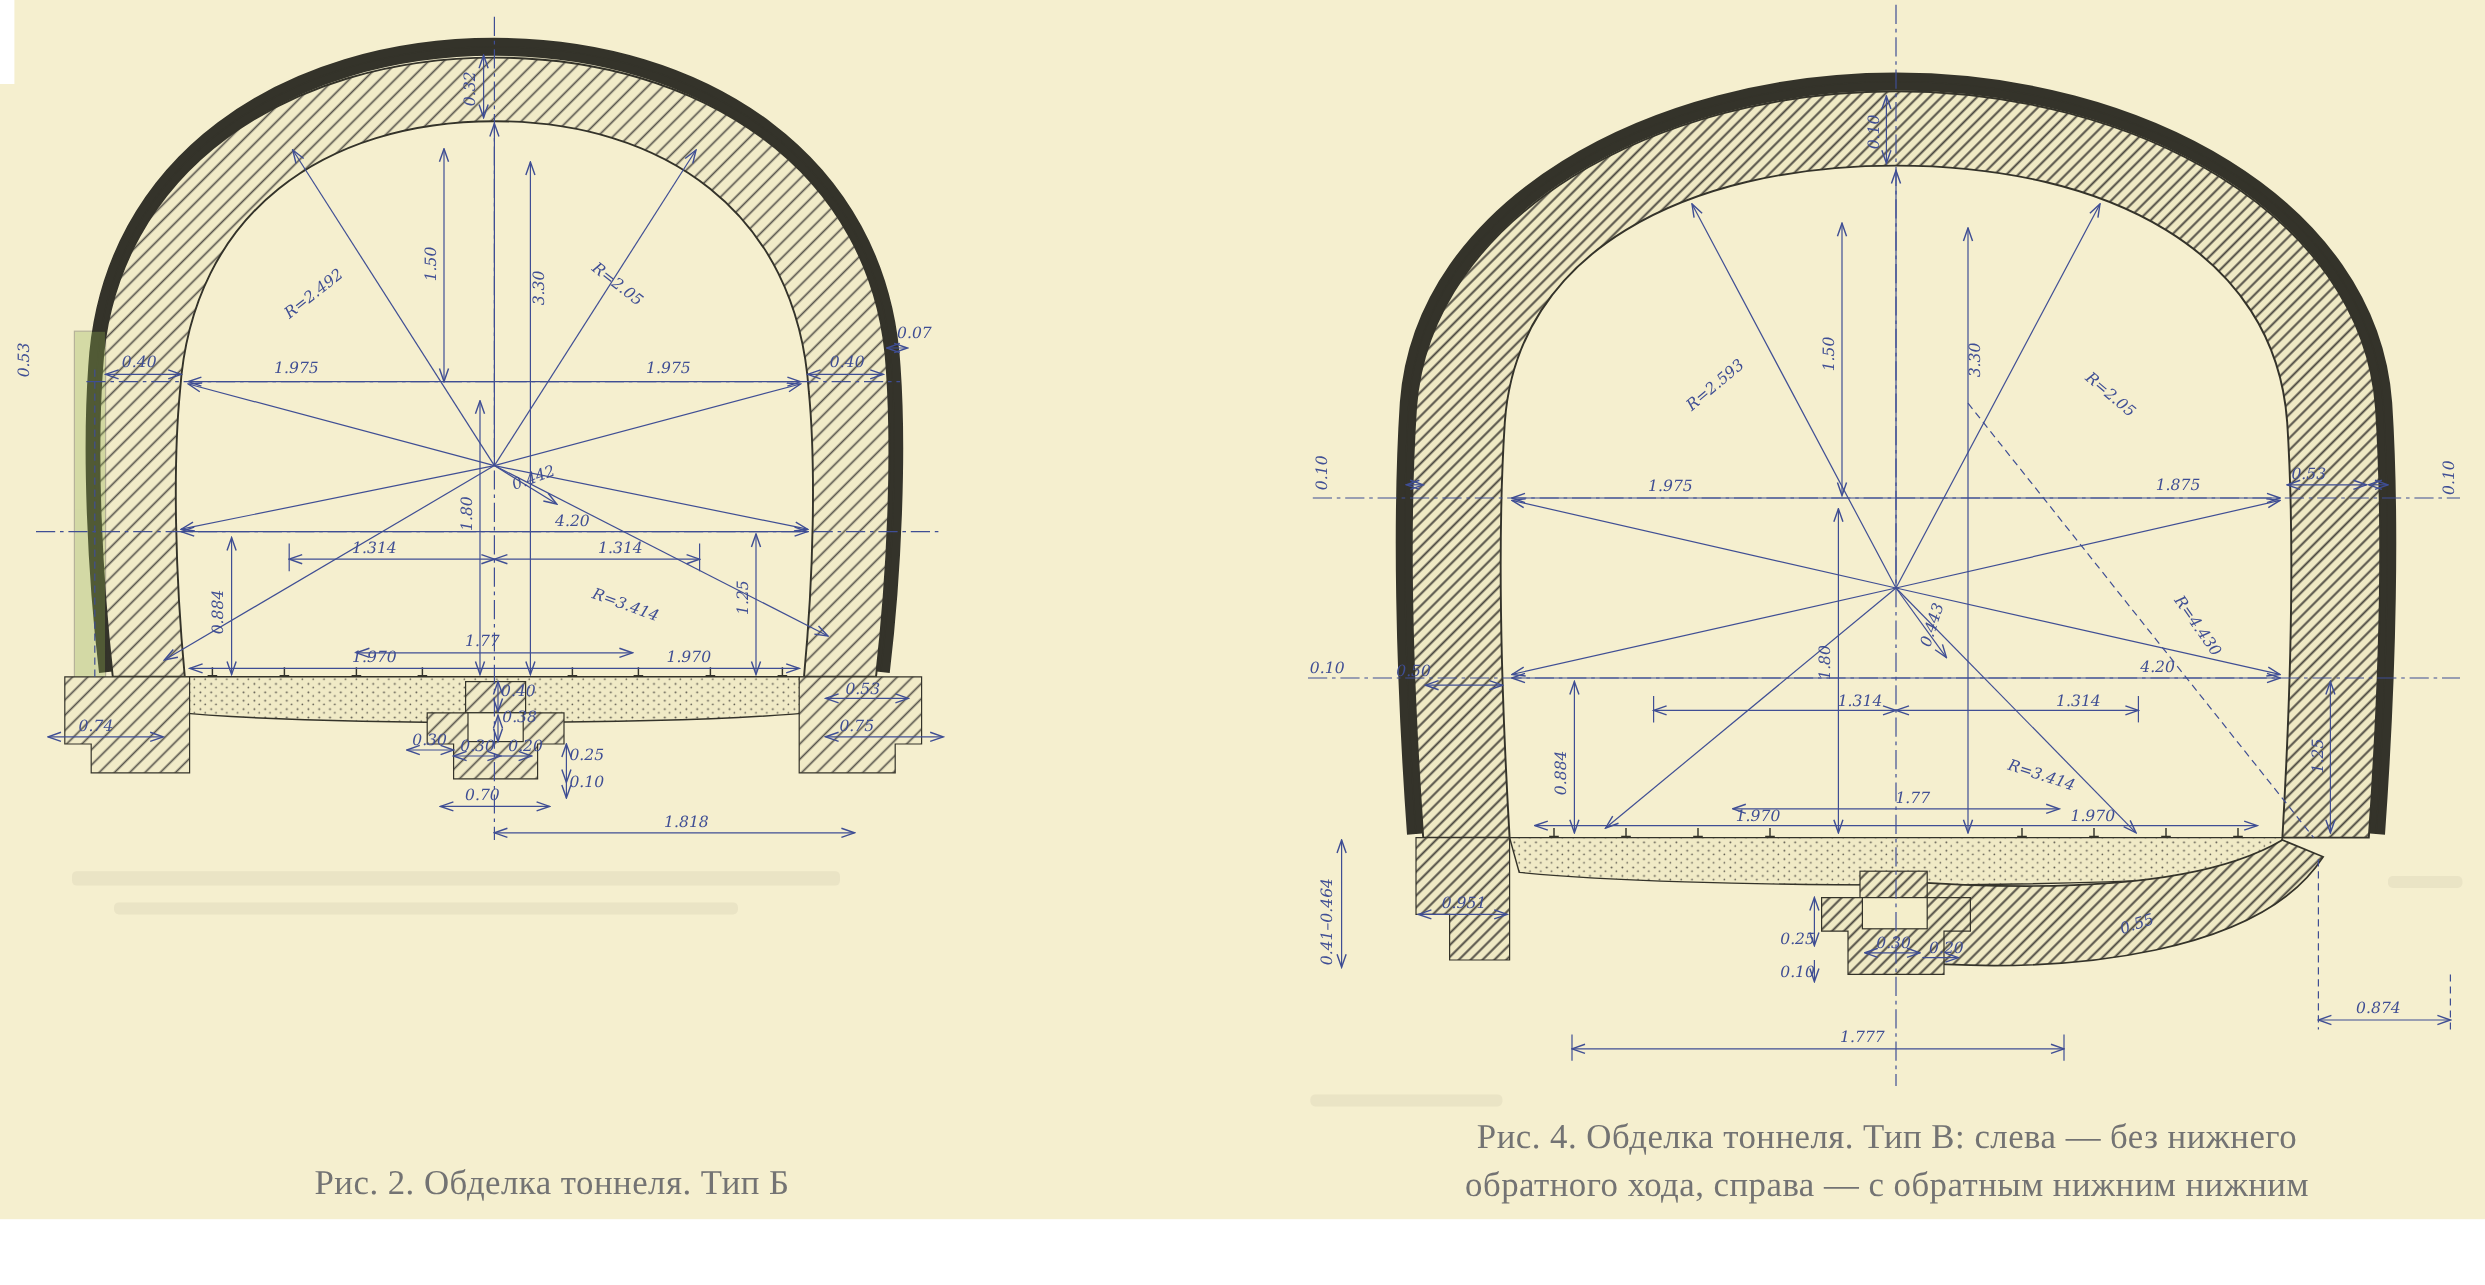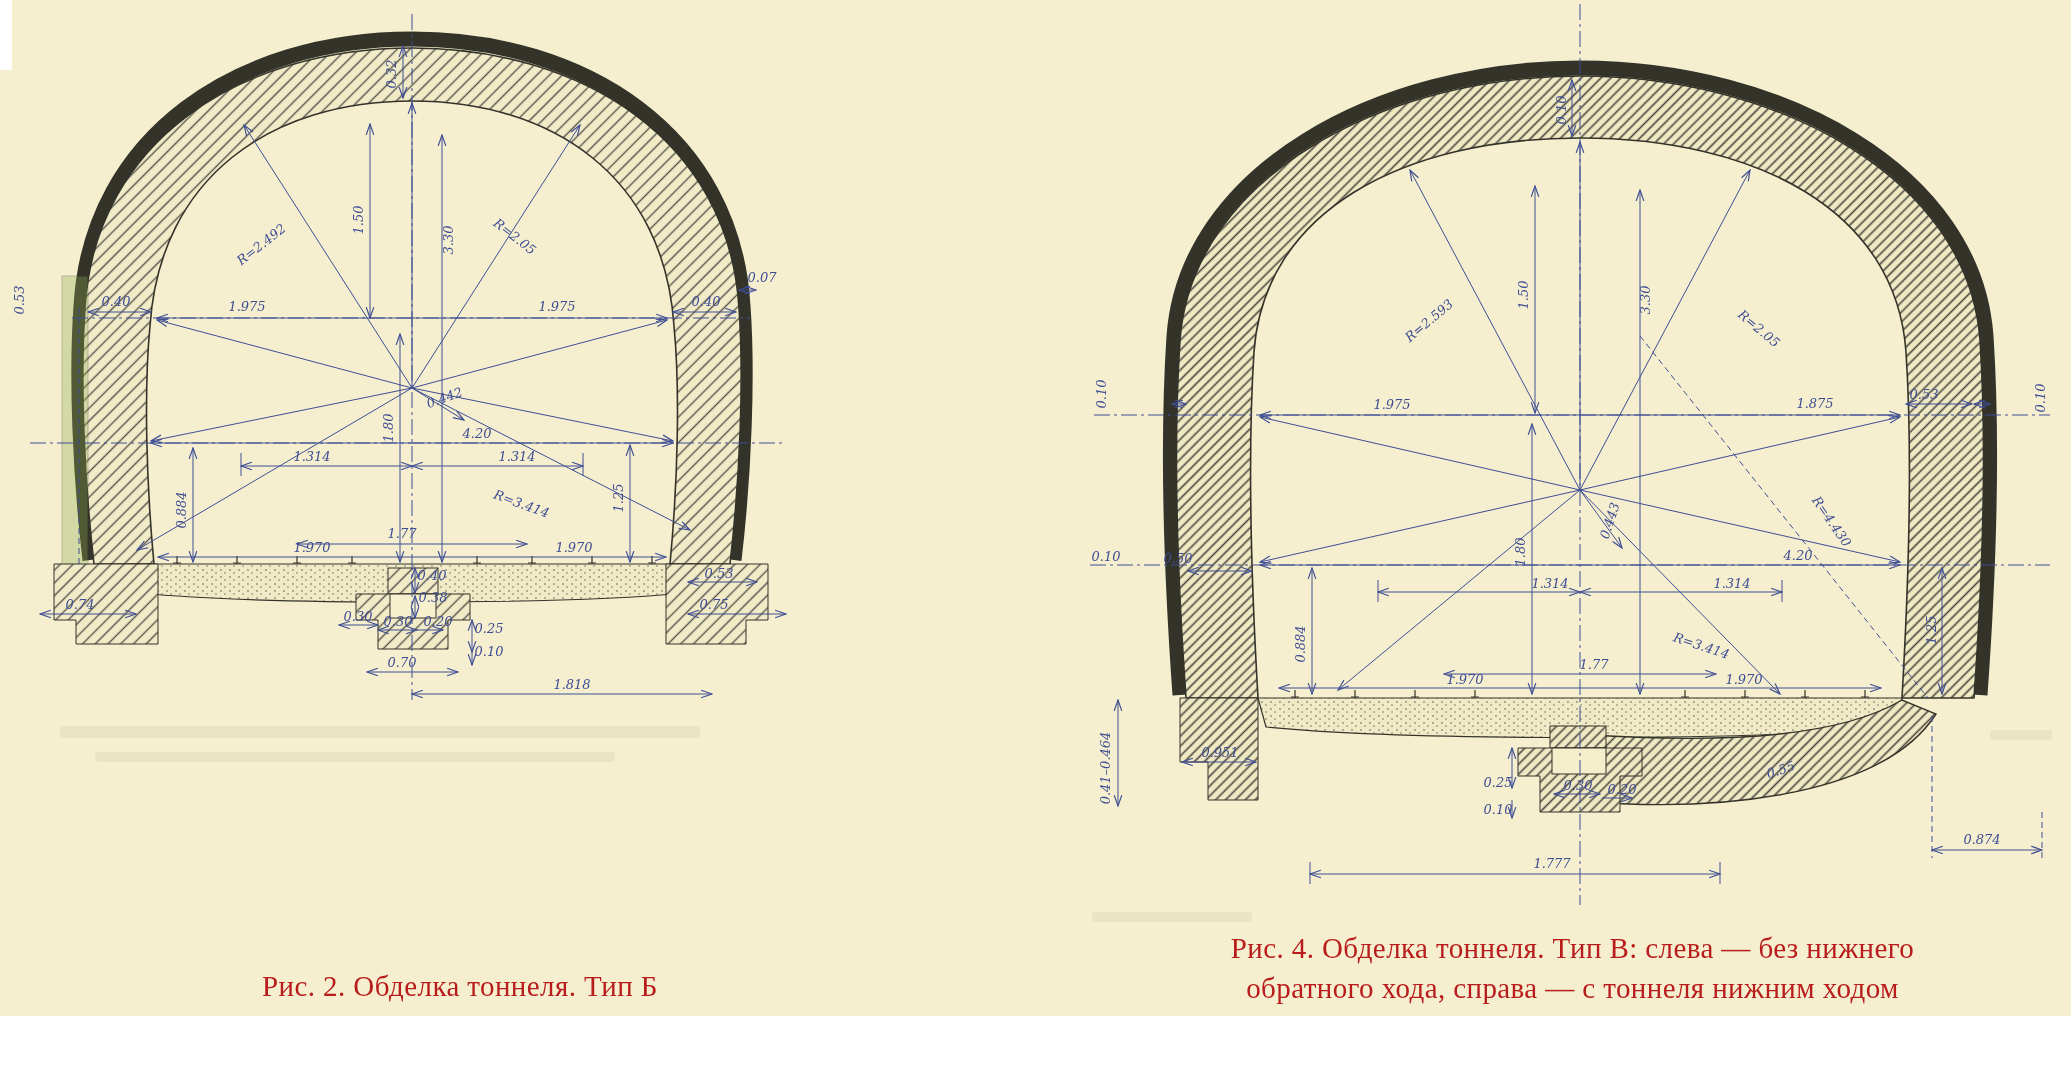--- a/index.html
+++ b/index.html
@@ -5,21 +5,21 @@
   html,body{margin:0;padding:0;background:#ffffff;}
   .page{position:relative;width:2071px;height:1071px;background:#f5efcf;overflow:hidden;
         font-family:"Liberation Serif",serif;}
   .fig-svg{position:absolute;}
   .ink path,.ink rect,.ink line{stroke:#34332a;}
   .dim line,.dim path{stroke:#3f4e94;stroke-width:1;fill:none;}
   .cl{stroke-dasharray:16 4 3 4;}
   .dsh{stroke-dasharray:6 4;}
   .thin{stroke-width:0.8;}
   .dimtxt text{fill:#3f4e94;font:italic 13px "DejaVu Serif",serif;text-anchor:middle;}
-  .caption{position:absolute;color:#b91c1c;font-size:29px;text-align:center;letter-spacing:0.4px;}
+  .caption{position:absolute;color:#737373;font-size:29px;text-align:center;letter-spacing:0.4px;}
   .cap3{left:120px;top:970px;width:680px;}
   .cap4{left:1085px;top:928px;width:975px;line-height:40px;}
   .white-strip{position:absolute;background:#ffffff;}
   .bleed{position:absolute;background:rgba(110,105,95,0.08);border-radius:4px;}
 </style>
 </head>
 <body>
 
 <div class="page">
 
@@ -269,19 +269,19 @@
   </svg>
 
   <div class="bleed" style="left:60px;top:726px;width:640px;height:12px;"></div>
   <div class="bleed" style="left:95px;top:752px;width:520px;height:10px;"></div>
   <div class="bleed" style="left:1092px;top:912px;width:160px;height:10px;"></div>
   <div class="bleed" style="left:1990px;top:730px;width:62px;height:10px;"></div>
 
   <div class="caption cap3">Рис. 2. Обделка тоннеля. Тип Б</div>
   <div class="caption cap4">
     <div>Рис. 4. Обделка тоннеля. Тип В: слева — без нижнего</div>
-    <div>обратного хода, справа — с тоннеля нижним ходом</div>
+    <div>обратного хода, справа — с обратным нижним нижним</div>
   </div>
 
   <div class="white-strip" style="left:0;top:1016px;width:2071px;height:55px;"></div>
   <div class="white-strip" style="left:0;top:0;width:12px;height:70px;"></div>
 
 </div>
 
 </body></html>

